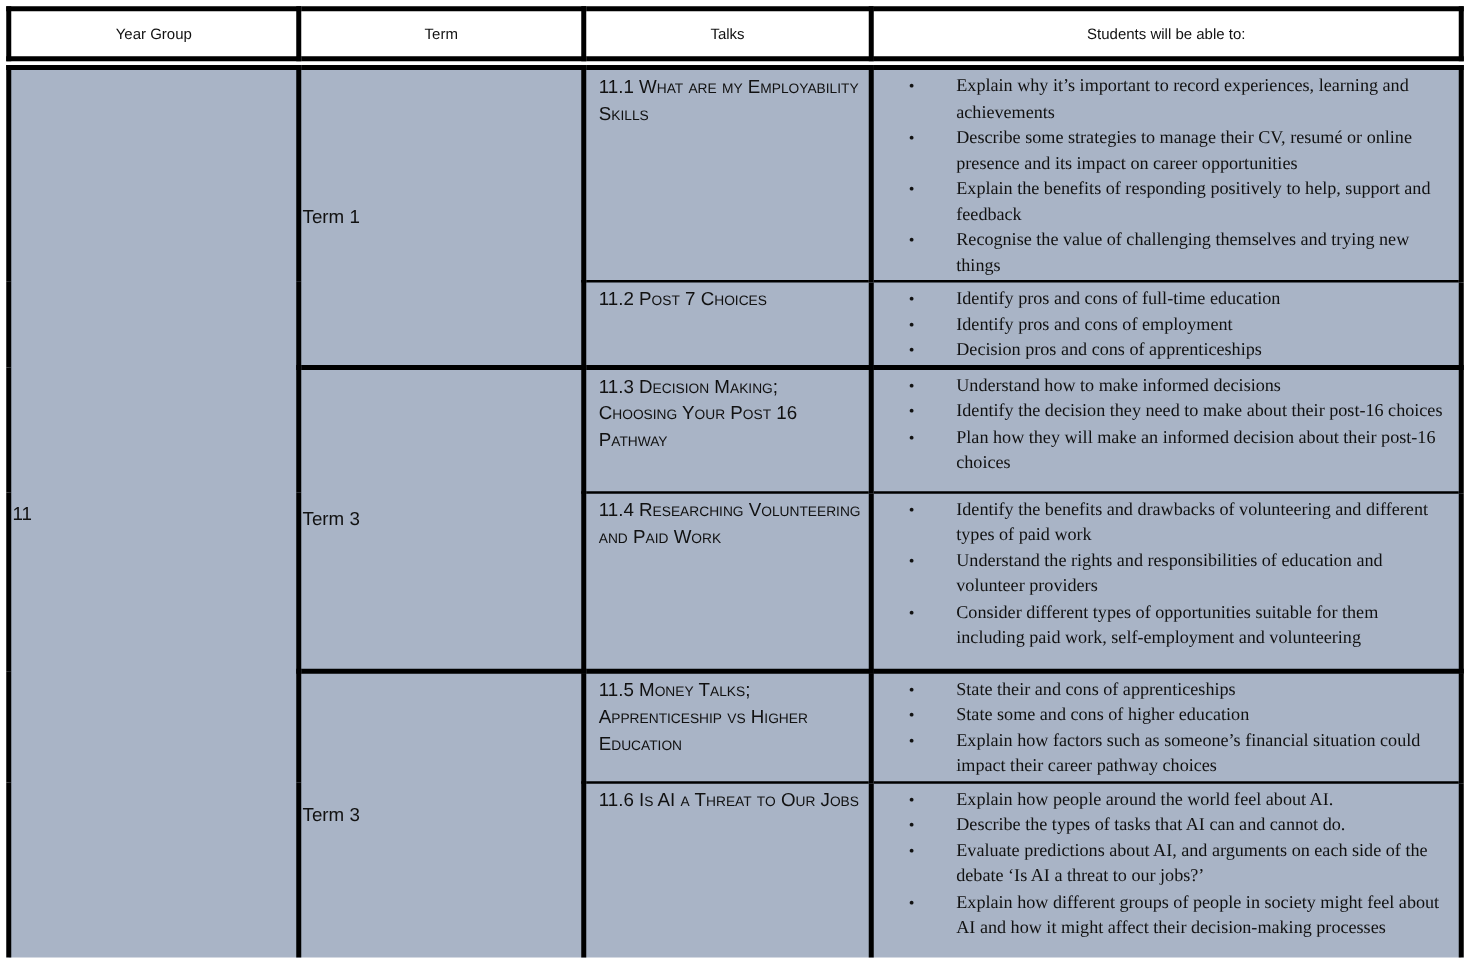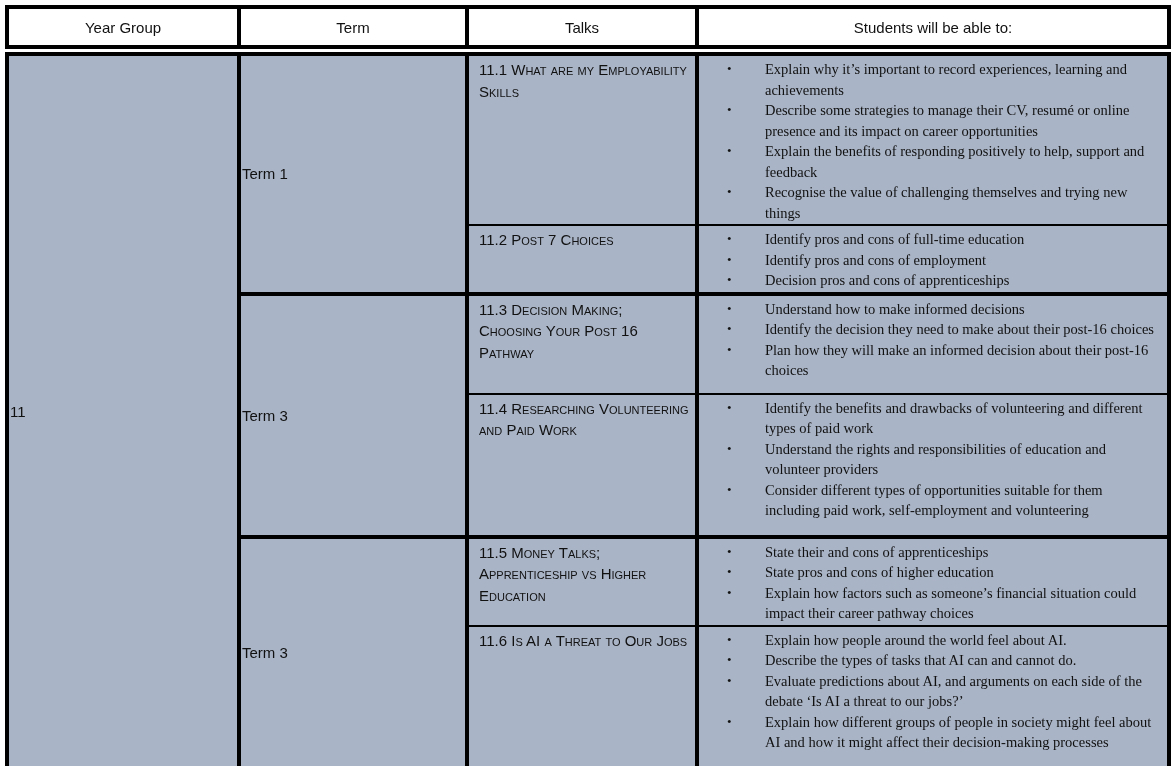--- a/index.html
+++ b/index.html
@@ -23,21 +23,21 @@
   col.c3{width:230px;}
   col.c4{width:472px;}
 
   
   .header-table{margin-bottom:3px;}
   .header-table th{
     border:4px solid var(--border);
     background:var(--header_bg);
     height:40px;
     font-weight:400;
-    font-size:15px;
+    font-size:12px;
     text-align:center;
     vertical-align:middle;
     padding:2px 4px;
   }
 
   
   .body-table td{
     border:4px solid var(--border);
     background:var(--cell_bg);
     vertical-align:top;
@@ -150,21 +150,21 @@
       </ul>
     </td>
   </tr>
 
   <tr class="unit-first" style="height:82px;">
     <td class="term-cell" rowspan="2">Term 3</td>
     <td class="title-cell sep">11.5 Money Talks; Apprenticeship vs Higher Education</td>
     <td class="obj-cell sep">
       <ul>
         <li>State their and cons of apprenticeships</li>
-        <li>State pros and cons of higher education</li>
+        <li>State some and cons of higher education</li>
         <li>Explain how factors such as someone’s financial situation could impact their career pathway choices</li>
       </ul>
     </td>
   </tr>
 
   <tr class="unit-second" style="height:143px;">
     <td class="title-cell">11.6 Is AI a Threat to Our Jobs</td>
     <td class="obj-cell">
       <ul>
         <li>Explain how people around the world feel about AI.</li>

